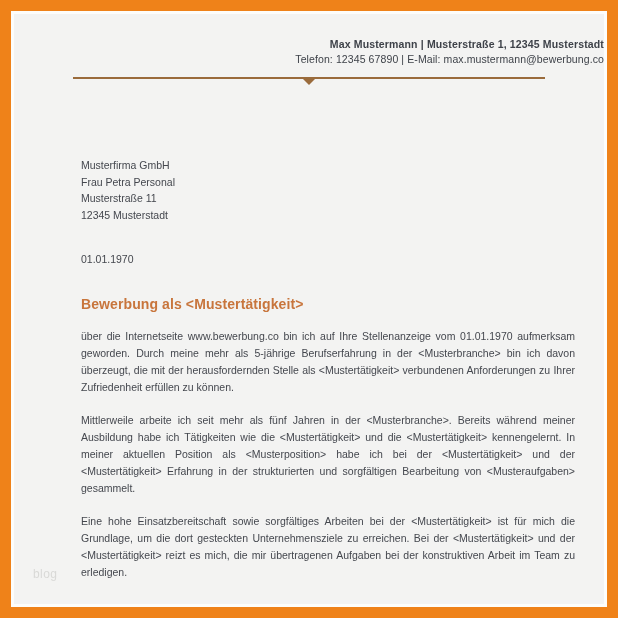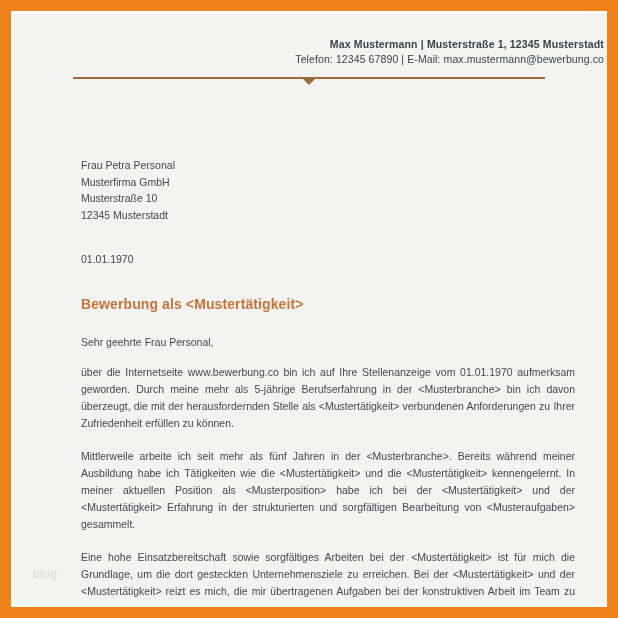--- a/index.html
+++ b/index.html
@@ -162,31 +162,30 @@
         <div class="letterhead-line2">Telefon: 12345 67890 | E-Mail: max.mustermann@bewerbung.co</div>
         <div class="rule-wrap">
           <div class="rule-line"></div>
           <div class="rule-arrow"></div>
         </div>
       </div>
 
       <div class="letter-body">
 
         <div class="recipient">
+          <div>Musterfirma GmbH</div>
           <div>Frau Petra Personal</div>
-          <div>Musterfirma GmbH</div>
-          <div>Musterstraße 10</div>
+          <div>Musterstraße 11</div>
           <div>12345 Musterstadt</div>
         </div>
 
         <div class="date-line">01.01.1970</div>
 
         <div class="subject">Bewerbung als &lt;Mustertätigkeit&gt;</div>
 
-        <div class="salutation">Sehr geehrte Frau Personal,</div>
 
         <div class="para">über die Internetseite www.bewerbung.co bin ich auf Ihre Stellenanzeige vom 01.01.1970 aufmerksam geworden. Durch meine mehr als 5-jährige Berufserfahrung in der &lt;Musterbranche&gt; bin ich davon überzeugt, die mit der herausfordernden Stelle als &lt;Mustertätigkeit&gt; verbundenen Anforderungen zu Ihrer Zufriedenheit erfüllen zu können.</div>
         <div class="para">Mittlerweile arbeite ich seit mehr als fünf Jahren in der &lt;Musterbranche&gt;. Bereits während meiner Ausbildung habe ich Tätigkeiten wie die &lt;Mustertätigkeit&gt; und die &lt;Mustertätigkeit&gt; kennengelernt. In meiner aktuellen Position als &lt;Musterposition&gt; habe ich bei der &lt;Mustertätigkeit&gt; und der &lt;Mustertätigkeit&gt; Erfahrung in der strukturierten und sorgfältigen Bearbeitung von &lt;Musteraufgaben&gt; gesammelt.</div>
         <div class="para">Eine hohe Einsatzbereitschaft sowie sorgfältiges Arbeiten bei der &lt;Mustertätigkeit&gt; ist für mich die Grundlage, um die dort gesteckten Unternehmensziele zu erreichen. Bei der &lt;Mustertätigkeit&gt; und der &lt;Mustertätigkeit&gt; reizt es mich, die mir übertragenen Aufgaben bei der konstruktiven Arbeit im Team zu erledigen.</div>
 
       </div>
 
     </div>
   </div>
 </div>

